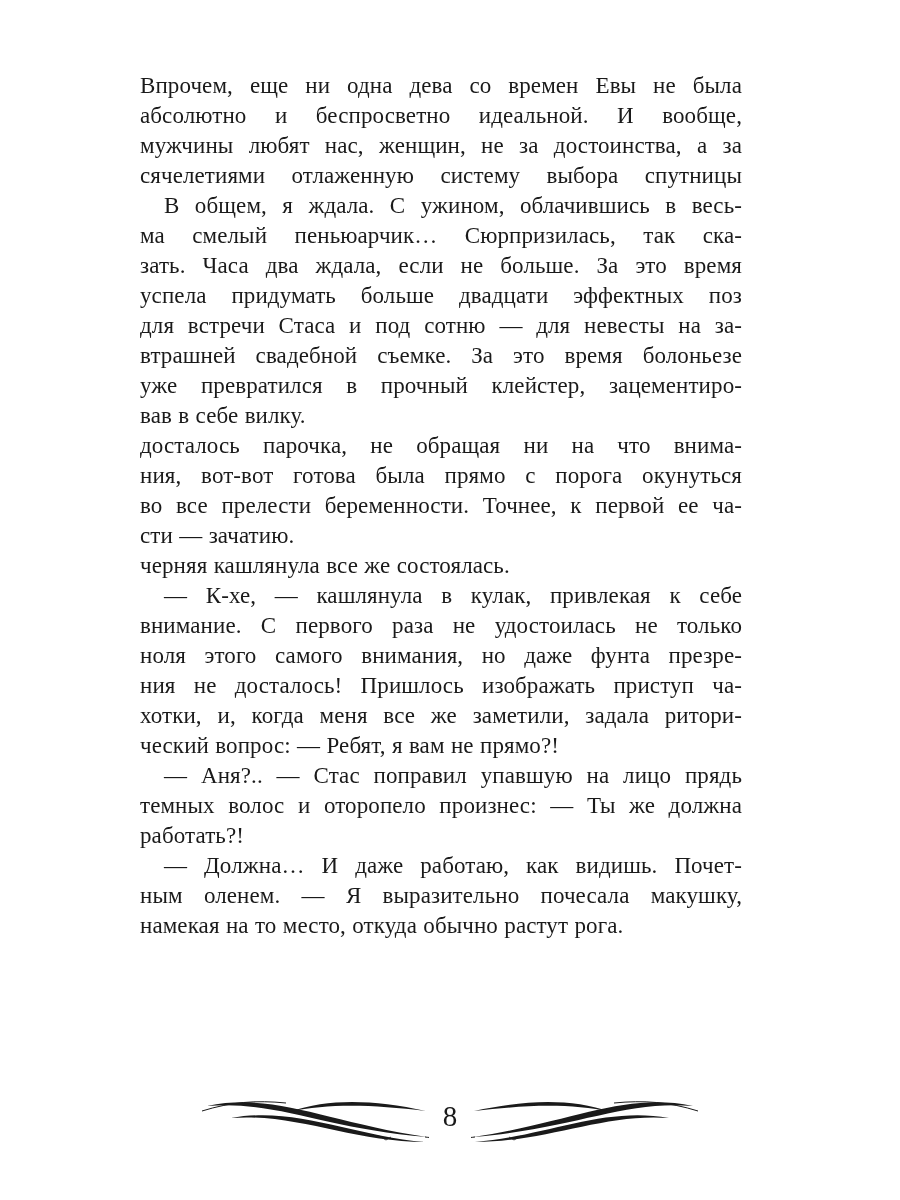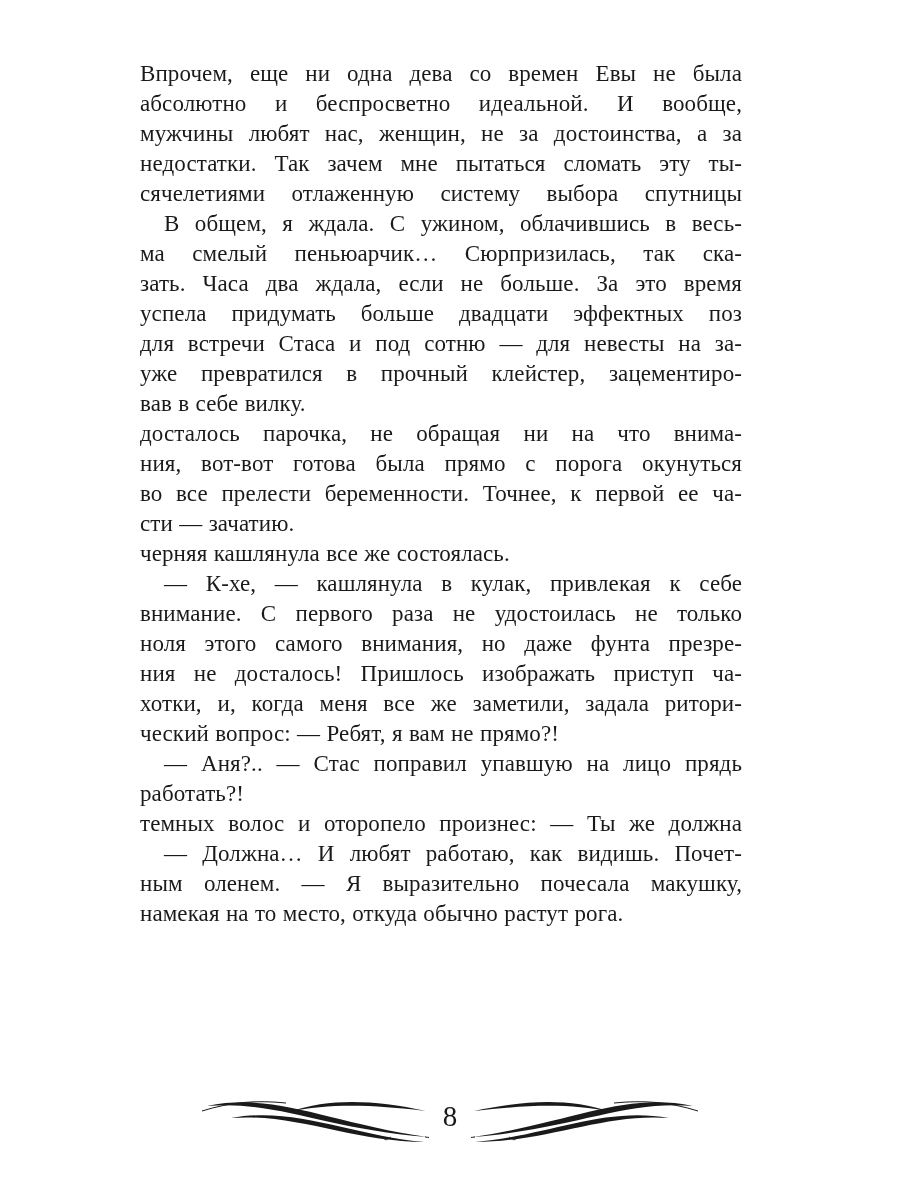--- a/index.html
+++ b/index.html
@@ -15,21 +15,21 @@
     font-family: "Liberation Serif", "DejaVu Serif", serif;
     overflow: hidden;
   }
   .page {
     position: absolute;
     inset: 0;
   }
   .text-block {
     position: absolute;
     left: 140px;
-    top: 59px;
+    top: 71px;
     width: 602px;
   }
   .line {
     font-size: 23px;
     line-height: 30px;
     text-align: justify;
     text-align-last: justify;
     white-space: nowrap;
     letter-spacing: 0.1px;
     word-spacing: 0.5px;
@@ -66,44 +66,44 @@
 </style>
 </head>
 <body style="--ink: #1a1a1a; --paper: #ffffff;">
 
 <div class="page">
 
   <div class="text-block" id="text-block">
       <div class="line">Впрочем, еще ни одна дева со времен Евы не была</div>
       <div class="line">абсолютно и беспросветно идеальной. И вообще,</div>
       <div class="line">мужчины любят нас, женщин, не за достоинства, а за</div>
-      <div class="line">недостатки. Так зачем мне пытаться сломать эту ты-</div>
       <div class="line">сячелетиями отлаженную систему выбора спутницы</div>
       <div class="line indent">В общем, я ждала. С ужином, облачившись в весь-</div>
       <div class="line">ма смелый пеньюарчик… Сюрпризилась, так ска-</div>
       <div class="line">зать. Часа два ждала, если не больше. За это время</div>
       <div class="line">успела придумать больше двадцати эффектных поз</div>
       <div class="line">для встречи Стаса и под сотню — для невесты на за-</div>
+      <div class="line">втрашней свадебной съемке. За это время болоньезе</div>
       <div class="line">уже превратился в прочный клейстер, зацементиро-</div>
       <div class="line last">вав в себе вилку.</div>
       <div class="line">досталось парочка, не обращая ни на что внима-</div>
       <div class="line">ния, вот-вот готова была прямо с порога окунуться</div>
       <div class="line">во все прелести беременности. Точнее, к первой ее ча-</div>
       <div class="line last">сти — зачатию.</div>
       <div class="line last">черняя кашлянула все же состоялась.</div>
       <div class="line indent">— К-хе, — кашлянула в кулак, привлекая к себе</div>
       <div class="line">внимание. С первого раза не удостоилась не только</div>
       <div class="line">ноля этого самого внимания, но даже фунта презре-</div>
       <div class="line">ния не досталось! Пришлось изображать приступ ча-</div>
       <div class="line">хотки, и, когда меня все же заметили, задала ритори-</div>
       <div class="line last">ческий вопрос: — Ребят, я вам не прямо?!</div>
       <div class="line indent">— Аня?.. — Стас поправил упавшую на лицо прядь</div>
+      <div class="line">темных волос и оторопело произнес: — Ты же должна</div>
       <div class="line last">работать?!</div>
-      <div class="line">темных волос и оторопело произнес: — Ты же должна</div>
-      <div class="line indent">— Должна… И любят работаю, как видишь. Почет-</div>
+      <div class="line indent">— Должна… И даже работаю, как видишь. Почет-</div>
       <div class="line">ным оленем. — Я выразительно почесала макушку,</div>
       <div class="line last">намекая на то место, откуда обычно растут рога.</div>
     </div>
 
   <div class="footer">
     <svg class="flourish" width="228" height="52" viewBox="0 0 228 52" aria-hidden="true">
       <path fill="currentColor" d="M 6 14 C 75 0, 125 30, 226 45 C 125 37, 75 8, 6 14 Z"></path>
       <path fill="currentColor" d="M 30 26 C 95 14, 152 44, 224 50 C 152 50, 95 21, 30 26 Z"></path>
       <path fill="currentColor" d="M 88 20 C 130 6, 172 8, 225 19 C 172 13, 130 11, 88 20 Z"></path>
       <path fill="none" stroke="currentColor" stroke-width="1" d="M 1 19 C 30 10, 55 8, 85 11"></path>

